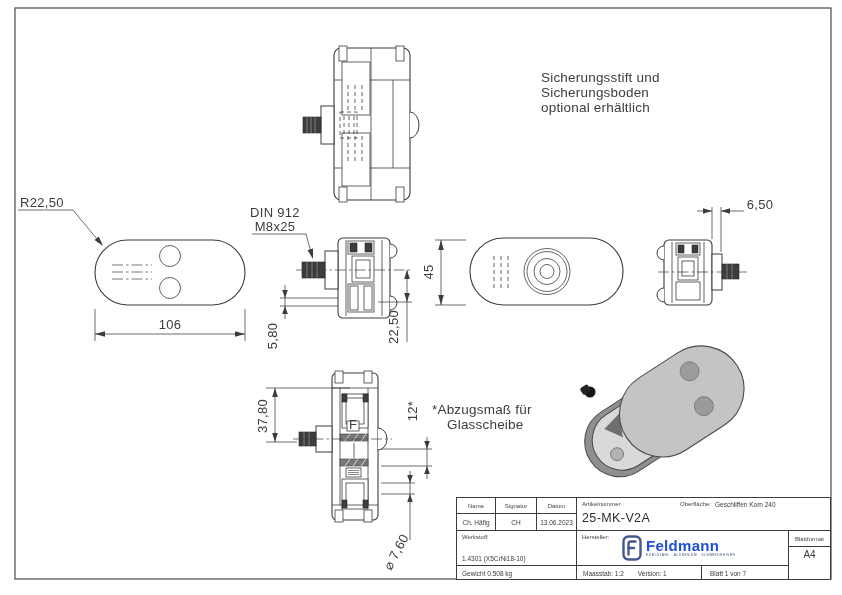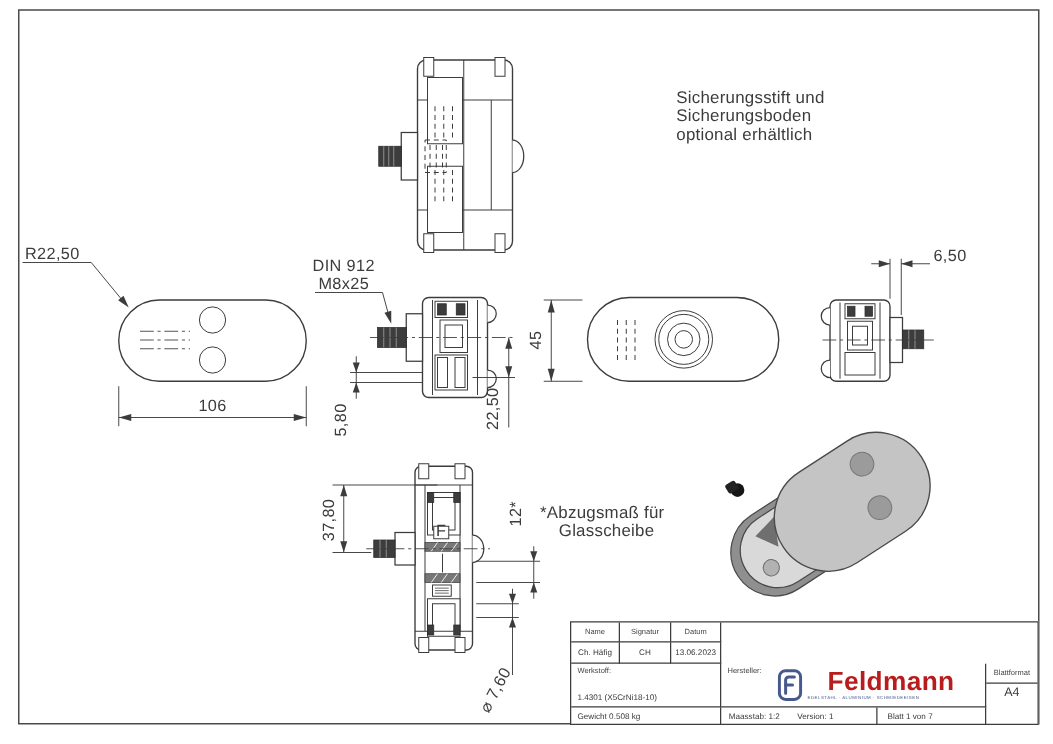--- a/index.html
+++ b/index.html
@@ -15,21 +15,21 @@
   .cell{position:absolute;display:flex;align-items:center;border-color:#3c3c3c;}
   .c-center{justify-content:center;text-align:center;}
   .br{border-right:1px solid #3c3c3c;}
   .bb{border-bottom:1px solid #3c3c3c;}
   .tb-label{font-size:6px;color:#444;}
   .tb-value{font-size:6.5px;}
   .artnr{font-size:12.5px;letter-spacing:.4px;color:#2e2e2e;}
   .a4{font-size:10px;}
   .logo-wrap{display:flex;align-items:center;gap:4px;}
   .logo-text{line-height:1;}
-  .logo-name{font-size:21px;font-weight:600;color:#b91c1c;letter-spacing:.3px;margin-left:16px;}
+  .logo-name{font-size:15px;font-weight:600;color:#1d4ed8;letter-spacing:.3px;}
   .logo-tag{font-size:3.5px;color:#46588c;letter-spacing:.4px;margin-top:1px;}
 </style>
 </head>
 <body>
 
 <svg class="stage" viewBox="0 0 842 595">
   <style>
     .ln{stroke:#3c3c3c;stroke-width:1.1;fill:none;stroke-linejoin:round;}
     .tn{stroke:#3c3c3c;stroke-width:.8;fill:none;}
     .wf{fill:#fff;stroke:#3c3c3c;stroke-width:1;}
@@ -322,20 +322,26 @@
 
   <div class="cell br bb" style="left:0;top:33px;width:120px;height:35px;padding:3px 5px;flex-direction:column;align-items:flex-start;justify-content:space-between;">
     <span class="tb-label">Werkstoff:</span>
     <span class="tb-value">1.4301 (X5CrNi18-10)</span>
   </div>
 
   <div class="cell br" style="left:0;top:68px;width:120px;height:14px;padding-left:5px;">
       <span class="tb-value">Gewicht 0.508 kg</span>
     </div>
 
+  <div class="cell bb" style="left:120px;top:0;width:253px;height:33px;">
+    <div style="position:absolute;left:5px;top:3px;" class="tb-label">Artikelnummer</div>
+    <div style="position:absolute;left:5px;top:13px;" class="artnr">25-MK-V2A</div>
+    <div style="position:absolute;left:103px;top:3px;" class="tb-label">Oberfläche:</div>
+    <div style="position:absolute;left:138px;top:3px;" class="tb-value">Geschliffen Korn 240</div>
+  </div>
 
   <div class="cell br bb" style="left:120px;top:33px;width:212px;height:35px;">
     <div style="position:absolute;left:5px;top:3px;" class="tb-label">Hersteller:</div>
     <div class="logo-wrap" style="position:absolute;left:45px;top:4px;">
       <svg width="20" height="26" viewBox="0 0 20 26">
         <rect x="1.5" y="1.5" width="17" height="23" rx="5" fill="none" stroke="#46588c" stroke-width="2.4"></rect>
         <path d="M13.5,6.5 H9 a2.5,2.5 0 0 0 -2.5,2.5 V19.5" fill="none" stroke="#46588c" stroke-width="2.4" stroke-linecap="round"></path>
         <line x1="6.5" y1="13" x2="12" y2="13" stroke="#46588c" stroke-width="2.4" stroke-linecap="round"></line>
       </svg>
       <div class="logo-text">

